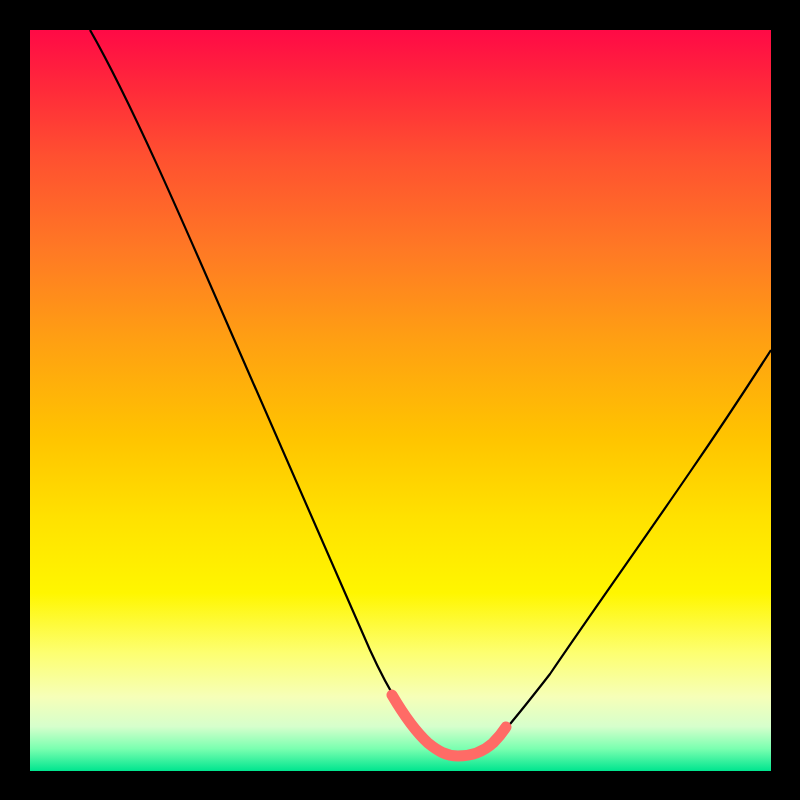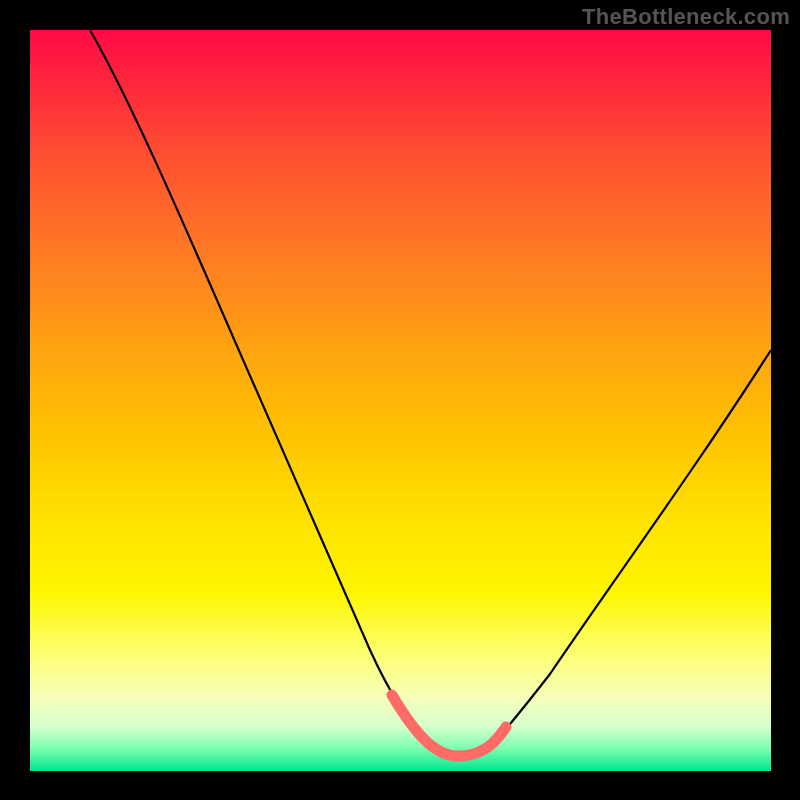--- a/index.html
+++ b/index.html
@@ -58,21 +58,20 @@
     position: absolute;
     inset: 0;
     width: 100%;
     height: 100%;
   }
 </style>
 </head>
 <body>
 
 <div class="container">
-  <div class="watermark">TheBottleneck.com</div>
 
   <div class="plot-area">
     <div class="gradient-bg"></div>
 
     <svg class="curve" viewBox="0 0 741 741" preserveAspectRatio="none">
       <path d="M 60 0
                C 100 70, 150 185, 200 300
                C 250 415, 300 530, 340 620
                C 360 664, 380 695, 400 713
                C 408 720, 415 725, 428 726

